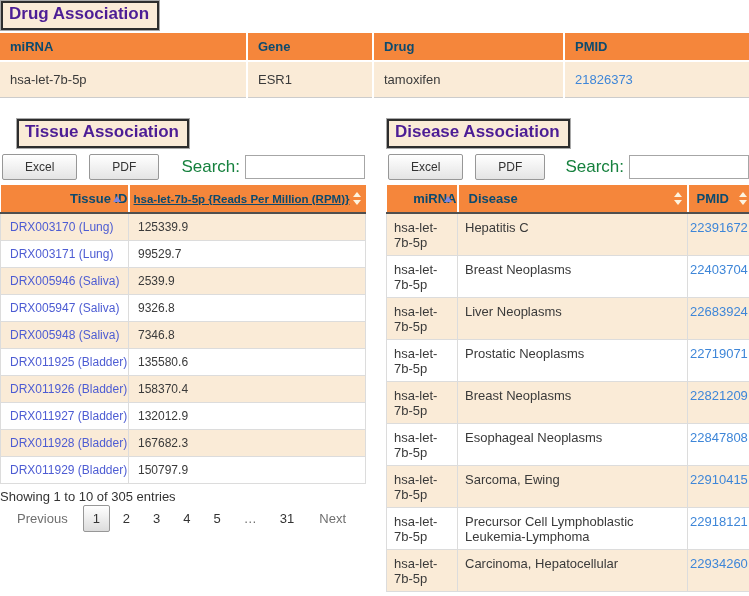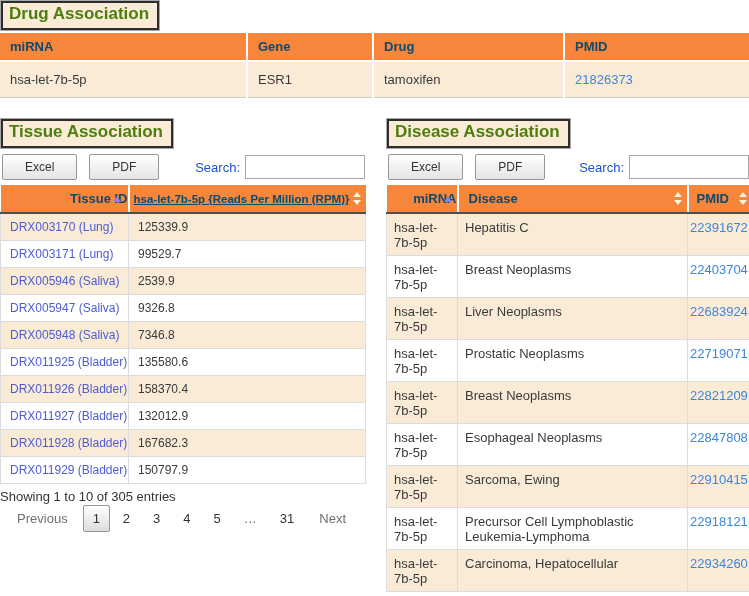--- a/index.html
+++ b/index.html
@@ -2,21 +2,21 @@
 <html><head>
 <meta charset="utf-8">
 <style>
   * { margin:0; padding:0; box-sizing:border-box; }
   html,body { width:749px; height:596px; background:#ffffff; overflow:hidden;
     font-family:"Liberation Sans", sans-serif; position:relative; }
 
   
   .title-box { position:absolute; display:inline-block; background:#faebd7;
     border:2px solid #2d2d2d; outline:1px solid #a9a9a9;
-    padding:1px 8px 4px 6px; font-size:17px; font-weight:600; color:#4d7c0f; }
+    padding:1px 8px 4px 6px; font-size:17px; font-weight:600; color:#4c1d95; }
 
   
   table { border-collapse:collapse; table-layout:fixed; position:absolute; }
   th { background:#f5863b; color:#0c4a6e; font-size:13px; font-weight:700;
        text-align:left; height:28px; padding:0 0 0 10px; position:relative; }
 
   
   .drug-table { top:33px; left:0; width:749px; }
   .drug-table th { border-left:2px solid #ffffff; }
   .drug-table th:first-child { border-left:none; }
@@ -55,21 +55,21 @@
   .tissue-link { color:#4d5cd3; }
 
   
   .controls { position:absolute; display:flex; align-items:center; height:30px; }
   .controls.tissue { left:2px; top:152px; width:363px; }
   .controls.disease { left:388px; top:152px; width:361px; }
   .btn { display:inline-block; border:1px solid #979797; border-radius:2px;
     background:linear-gradient(#ffffff,#e4e4e4); padding:5px 22px; font-size:12px;
     color:#333333; margin-right:12px; cursor:pointer; }
   .search-wrap { margin-left:auto; display:flex; align-items:center; }
-  .search-wrap label { font-size:13px; color:#1d4ed8; margin-right:5px; }
+  .search-wrap label { font-size:17px; color:#15803d; margin-right:5px; }
   .search-wrap input { width:120px; height:24px; border:1px solid #a6a6a6;
     font-size:13px; padding:0 4px; outline:none; }
 
   
   .table-info { position:absolute; left:0; top:489px; font-size:13px; color:#333333; }
   .pagination { position:absolute; left:0; top:505px; width:358px; display:flex;
     justify-content:flex-end; align-items:center; font-size:13px; }
   .page-btn { padding:5px 9px; margin-left:3px; color:#333333; cursor:pointer;
     border:1px solid transparent; }
   .page-btn.nav { color:#6f6f6f; padding:5px 11px; }
@@ -100,21 +100,21 @@
   <tbody>
   <tr>
     <td>hsa-let-7b-5p</td>
     <td>ESR1</td>
     <td>tamoxifen</td>
     <td><a class="pmid-link">21826373</a></td>
   </tr>
 </tbody>
 </table>
 
-<div class="title-box" style="left:1px; top:119px;">Tissue Association</div>
+<div class="title-box" style="left:17px; top:119px;">Tissue Association</div>
 
 <div class="controls tissue">
   <span class="btn">Excel</span>
   <span class="btn">PDF</span>
   <span class="search-wrap">
     <label>Search:</label>
     <input type="text" value="" style="">
   </span>
 </div>
 

